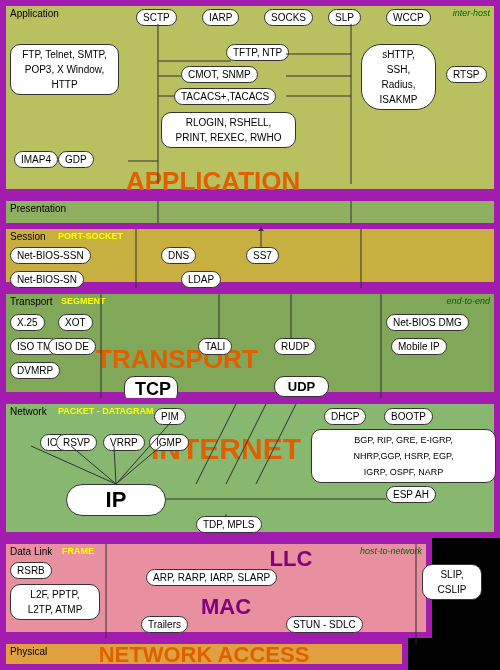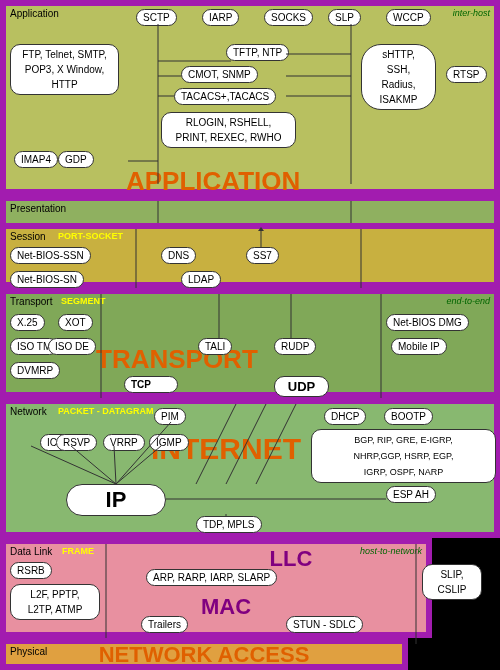--- a/index.html
+++ b/index.html
@@ -248,21 +248,21 @@
     <div class="box" style="left:4px;top:44px;">ISO TM</div>
     <div class="box" style="left:42px;top:44px;">ISO DE</div>
     <div class="box" style="left:4px;top:68px;">DVMRP</div>
 
     <div class="box" style="left:192px;top:44px;">TALI</div>
     <div class="box" style="left:268px;top:44px;">RUDP</div>
 
     <div class="box" style="left:380px;top:20px;">Net-BIOS DMG</div>
     <div class="box" style="left:385px;top:44px;">Mobile IP</div>
 
-    <div class="box" style="left:118px;top:82px;width:54px;text-align:left;font-size:10px;font-weight:bold;">TCP</div>
+    <div class="box" style="left:118px;top:82px;width:54px;text-align:right;font-size:18px;font-weight:bold;">TCP</div>
     <div class="box" style="left:268px;top:82px;width:55px;text-align:center;font-size:13px;font-weight:bold;">UDP</div>
 
     <svg class="arrows">
 
       <line x1="95" y1="0" x2="95" y2="110" stroke="#333" stroke-width="1"></line>
 
       <line x1="375" y1="0" x2="375" y2="110" stroke="#333" stroke-width="1"></line>
 
       <line x1="213" y1="44" x2="213" y2="0" stroke="#333" stroke-width="1"></line>
 

